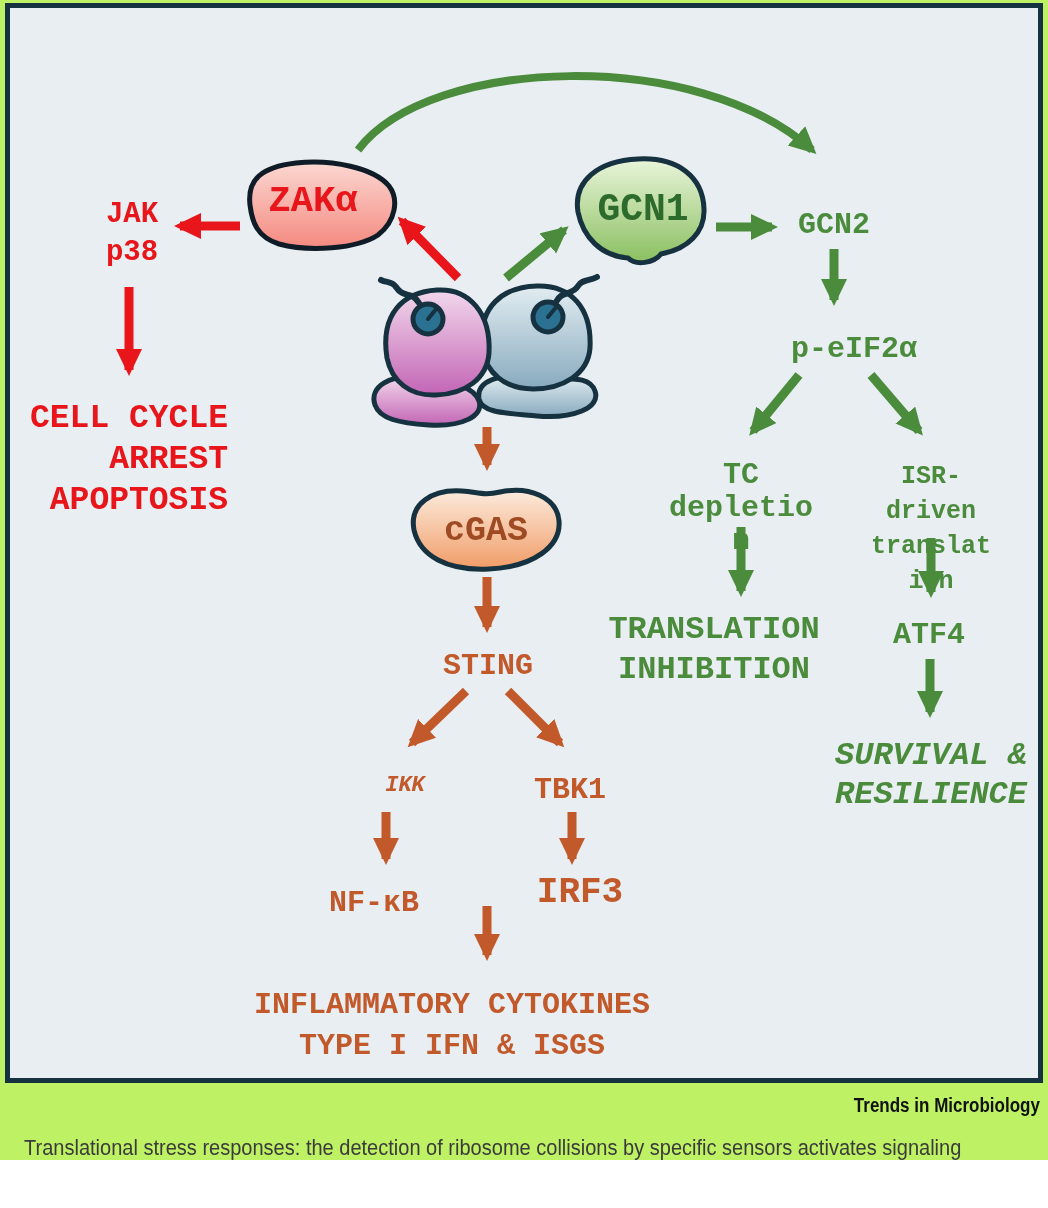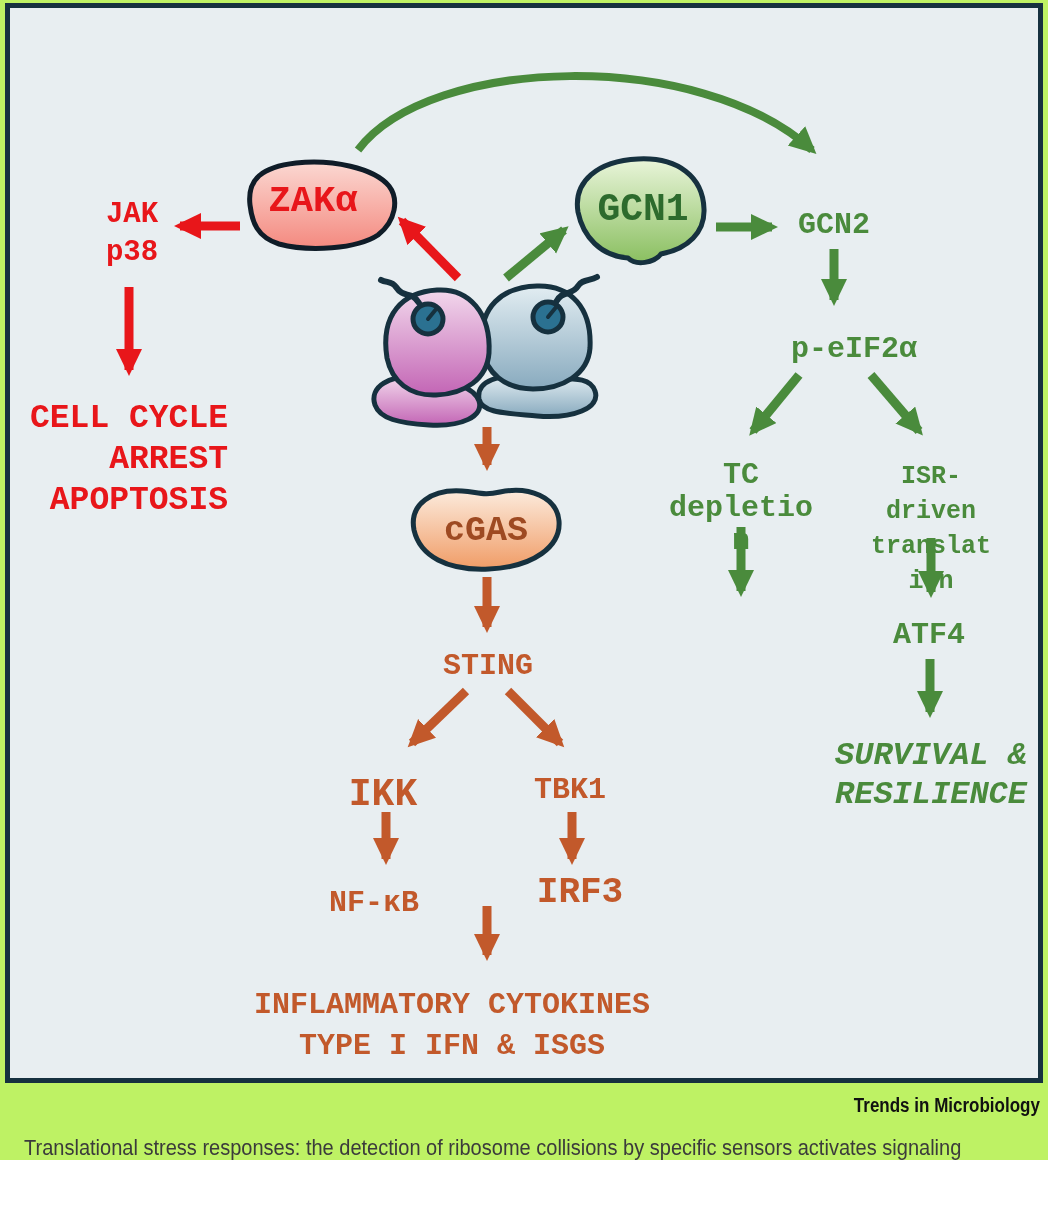--- a/index.html
+++ b/index.html
@@ -130,25 +130,27 @@
 APOPTOSIS</div>
   <div class="mono green" style="left:854px;top:332px;font-size:30px;">p-eIF2α</div>
   <div class="mono green" style="left:741px;top:459px;font-size:30px;line-height:33px;">TC
 depletio
 n</div>
   <div class="mono green" style="left:931px;top:459px;font-size:25px;line-height:35px;">ISR-
 driven
 translat
 ion</div>
   <div class="mono rust" style="left:486px;top:511px;font-size:35px;">cGAS</div>
+  <div class="mono green" style="left:714px;top:610px;font-size:32px;line-height:40px;">TRANSLATION
+INHIBITION</div>
   <div class="mono green" style="left:929px;top:618px;font-size:30px;">ATF4</div>
   <div class="mono green" style="left:931px;top:736px;font-size:32px;line-height:39px;font-style:italic;">SURVIVAL &amp;
 RESILIENCE</div>
   <div class="mono orange" style="left:488px;top:649px;font-size:30px;">STING</div>
-  <div class="mono orange" style="left:383px;top:773px;font-size:38px;">IKK</div>
+  <div class="mono orange" style="left:405px;top:773px;font-size:22px;font-style:italic;">IKK</div>
   <div class="mono orange" style="left:570px;top:773px;font-size:30px;">TBK1</div>
   <div class="mono orange" style="left:374px;top:886px;font-size:30px;">NF-κB</div>
   <div class="mono orange" style="left:580px;top:872px;font-size:36px;">IRF3</div>
   <div class="mono orange" style="left:452px;top:985px;font-size:30px;line-height:41px;">INFLAMMATORY CYTOKINES
 TYPE I IFN &amp; ISGS</div>
 
   <div id="journal">Trends in Microbiology</div>
   <div id="caption">Translational stress responses: the detection of ribosome collisions by specific sensors activates signaling pathways that govern cell responses and fates</div>
 
 </div>

